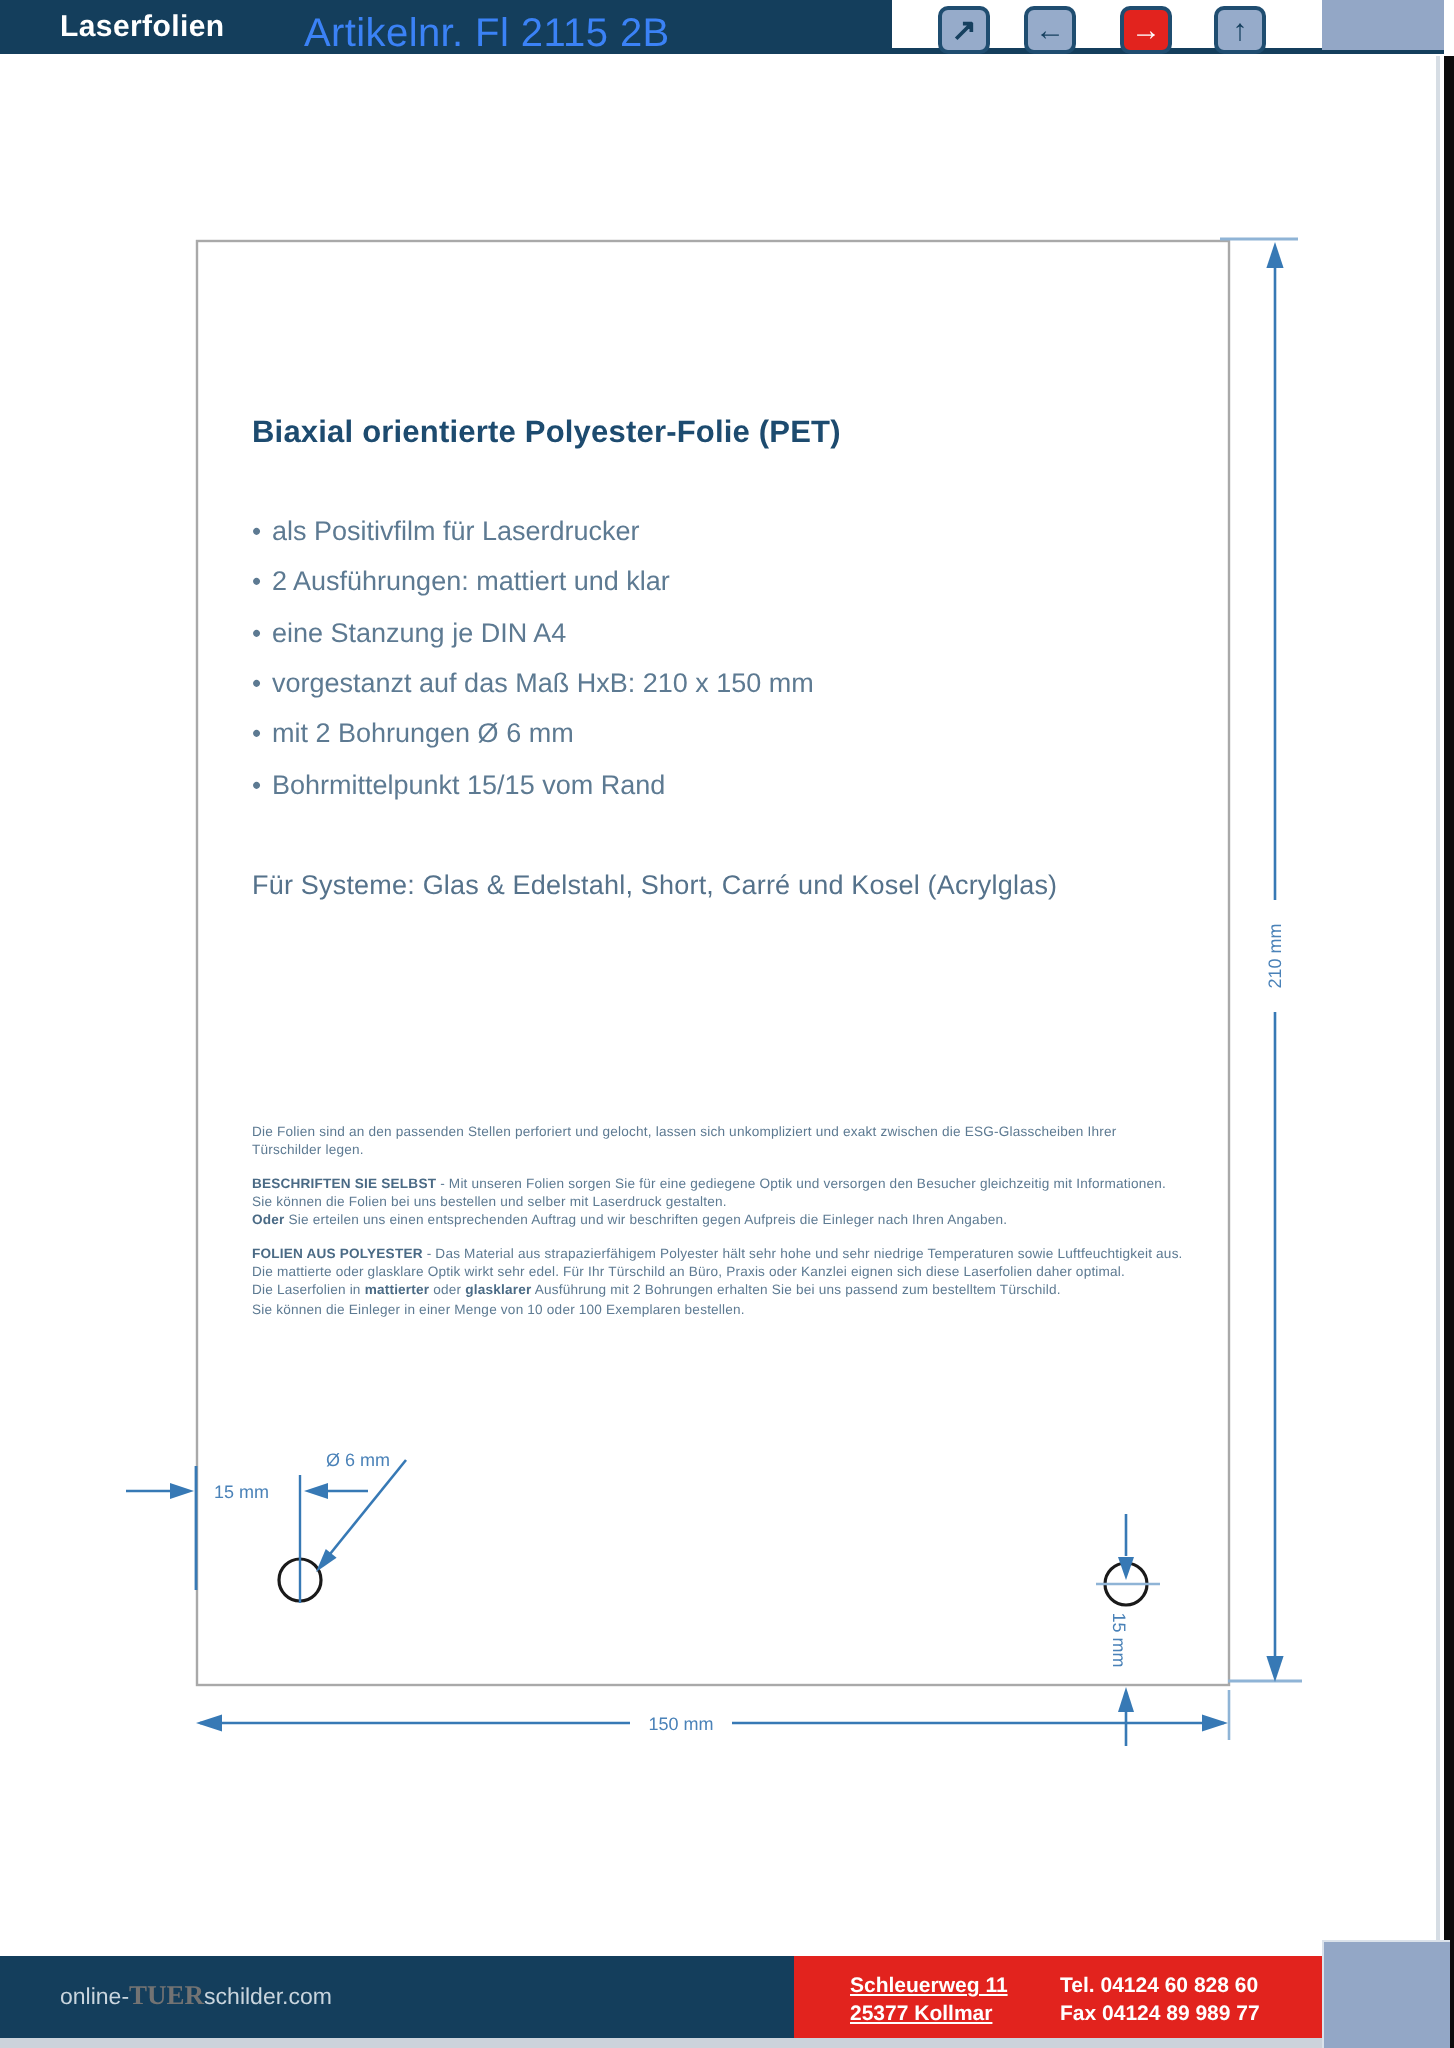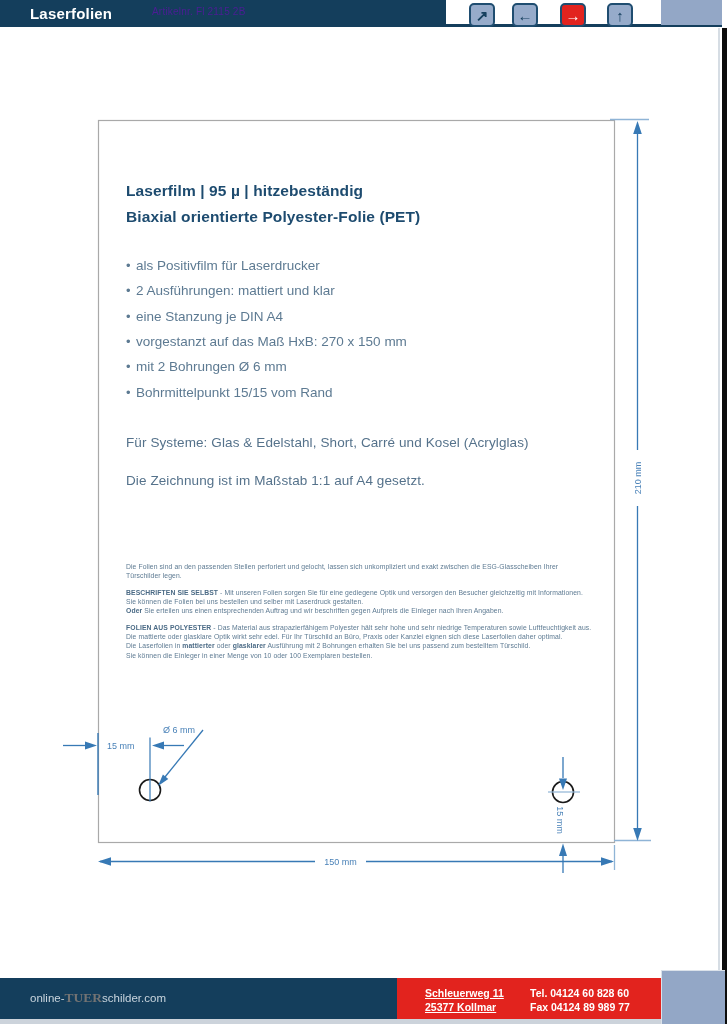--- a/index.html
+++ b/index.html
@@ -6,21 +6,21 @@
   .page{
     position:relative; width:727px; height:1024px; background:#ffffff;
     font-family:"Liberation Sans", sans-serif; overflow:hidden;
   }
   .abs{position:absolute;}
 
   
   .header-bar{left:0;top:0;width:446px;height:27px;background:#143e5c;}
   .header-underline{left:0;top:24px;width:722px;height:3px;background:#143e5c;}
   .header-title{left:30px;top:5px;color:#ffffff;font-size:15px;font-weight:bold;letter-spacing:.2px;}
-  .header-artnr{left:152px;top:6px;color:#4c1d95;font-size:10px;letter-spacing:.2px;}
+  .header-artnr{left:152px;top:6px;color:#3b82f6;font-size:20px;letter-spacing:.2px;}
   .nav-btn{
     top:3px;width:26px;height:24px;border:2px solid #1f4d70;border-radius:5px;
     background:#96abca;color:#16405f;font-size:15px;font-weight:bold;
     display:flex;align-items:center;justify-content:center;line-height:1;
     box-sizing:border-box;cursor:pointer;padding:0;
   }
   .nav-btn.accent{background:#e2231e;color:#ffffff;}
   .corner-block-top{left:661px;top:0;width:61px;height:25px;background:#93a7c6;}
   .edge-strip{left:722px;top:28px;width:5px;height:996px;background:#0c0c0c;}
   .edge-line{left:718px;top:28px;width:2px;height:944px;background:#d6dde4;}
@@ -118,52 +118,50 @@
 
     <circle cx="563" cy="792" r="10.5" fill="none" stroke="#1a1a1a" stroke-width="1.6"></circle>
     <line x1="548" y1="792" x2="580" y2="792" stroke="#8fb4d6" stroke-width="1.2"></line>
     <line x1="563" y1="757" x2="563" y2="778" stroke="#3779b5" stroke-width="1.3"></line>
     <polygon points="563,790 559,778.5 567,778.5" fill="#3779b5"></polygon>
     <line x1="563" y1="856" x2="563" y2="873" stroke="#3779b5" stroke-width="1.3"></line>
     <polygon points="563,843.5 559,856 567,856" fill="#3779b5"></polygon>
     <text transform="translate(556.5,820) rotate(90)" text-anchor="middle">15 mm</text>
   </svg>
 
-  <div class="abs doc-title l1">Laserfilm |  95 µ | hitzebeständig</div>
   <div class="abs doc-title l2">Biaxial orientierte Polyester-Folie (PET)</div>
 
   <div class="abs bullet-list">
       <div class="bullet-item">
         <span class="bullet-dot">•</span>
         <span>als Positivfilm für Laserdrucker</span>
       </div>
       <div class="bullet-item">
         <span class="bullet-dot">•</span>
         <span>2 Ausführungen: mattiert und klar</span>
       </div>
       <div class="bullet-item">
         <span class="bullet-dot">•</span>
         <span>eine Stanzung je DIN A4</span>
       </div>
       <div class="bullet-item">
         <span class="bullet-dot">•</span>
-        <span>vorgestanzt auf das Maß HxB: 270 x 150 mm</span>
+        <span>vorgestanzt auf das Maß HxB: 210 x 150 mm</span>
       </div>
       <div class="bullet-item">
         <span class="bullet-dot">•</span>
         <span>mit 2 Bohrungen Ø 6 mm</span>
       </div>
       <div class="bullet-item">
         <span class="bullet-dot">•</span>
         <span>Bohrmittelpunkt 15/15 vom Rand</span>
       </div>
     </div>
 
   <div class="abs body-line sys">Für Systeme: Glas &amp; Edelstahl, Short, Carré und Kosel  (Acrylglas)</div>
-  <div class="abs body-line scale">Die Zeichnung ist im Maßstab 1:1 auf A4 gesetzt.</div>
 
   <div class="abs small-para p0">
       <div><span>Die Folien sind an den passenden Stellen perforiert und gelocht, lassen sich unkompliziert und exakt zwischen die ESG-Glasscheiben Ihrer</span></div>
       <div><span>Türschilder legen.</span></div>
     </div>
   <div class="abs small-para p1">
       <div><b>BESCHRIFTEN SIE SELBST</b><span> - Mit unseren Folien sorgen Sie für eine gediegene Optik und versorgen den Besucher gleichzeitig mit Informationen.</span></div>
       <div><span>Sie können die Folien bei uns bestellen und selber mit Laserdruck gestalten.</span></div>
       <div><b>Oder</b><span> Sie erteilen uns einen entsprechenden Auftrag und wir beschriften gegen Aufpreis die Einleger nach Ihren Angaben.</span></div>
     </div>

